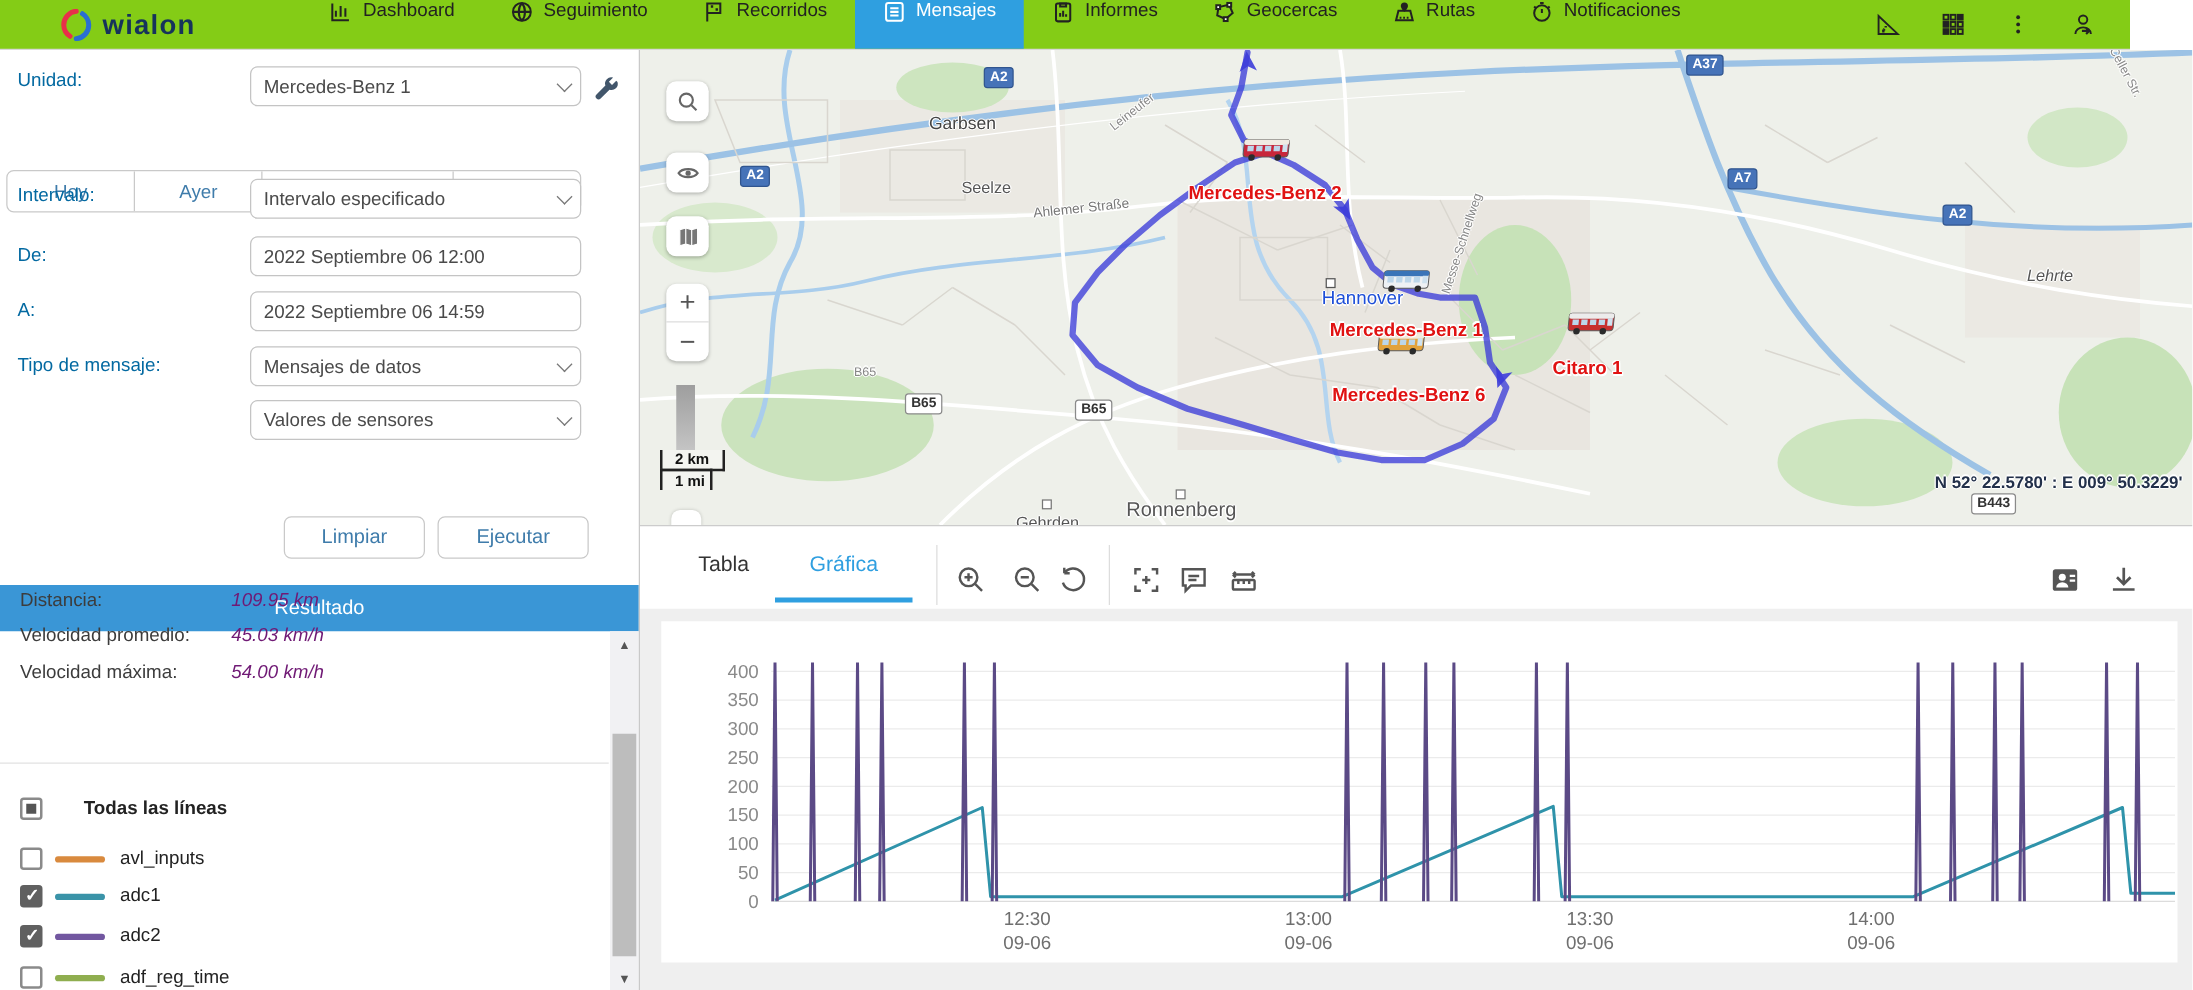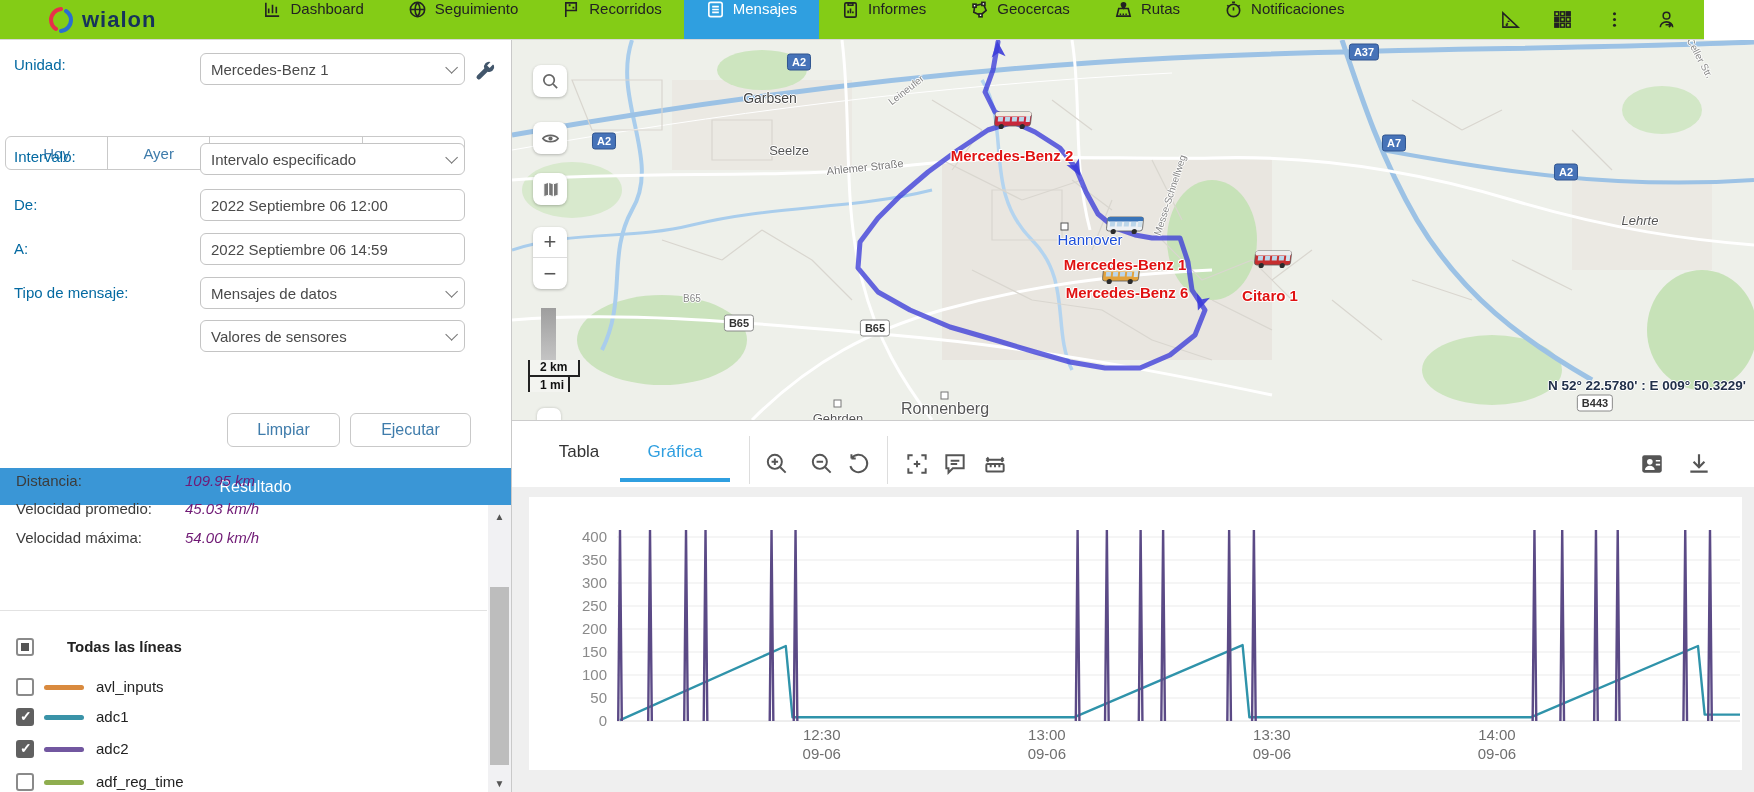--- a/index.html
+++ b/index.html
@@ -413,21 +413,21 @@
             <rect x="2" y="5" width="36" height="14" rx="2.5" fill="#e2a23c" stroke="#5a5a5a" stroke-width=".8"></rect>
             <rect x="2" y="5" width="36" height="4.5" rx="2" fill="#f0e9da"></rect>
             <rect x="5" y="10" width="5" height="4.5" fill="#bcd6ea"></rect>
             <rect x="12" y="10" width="5" height="4.5" fill="#bcd6ea"></rect>
             <rect x="19" y="10" width="5" height="4.5" fill="#bcd6ea"></rect>
             <rect x="26" y="10" width="5" height="4.5" fill="#bcd6ea"></rect>
             <rect x="33" y="9" width="4" height="6" fill="#cfe2ef"></rect>
             <circle cx="9" cy="19.5" r="2.6" fill="#2b2b2b"></circle>
             <circle cx="30" cy="19.5" r="2.6" fill="#2b2b2b"></circle>
           </svg></div>
-        <div class="unit-label" style="left: 615px; top: 252px;">Mercedes-Benz 6</div>
+        <div class="unit-label" style="left: 615px; top: 276px;">Mercedes-Benz 6</div>
         <div class="unit-bus" style="left: 761px; top: 220px;"><svg width="40" height="24" viewBox="0 0 40 24" style="transform:skewX(-6deg)">
             <rect x="2" y="5" width="36" height="14" rx="2.5" fill="#c62f2f" stroke="#5a5a5a" stroke-width=".8"></rect>
             <rect x="2" y="5" width="36" height="4.5" rx="2" fill="#ececec"></rect>
             <rect x="5" y="10" width="5" height="4.5" fill="#bcd6ea"></rect>
             <rect x="12" y="10" width="5" height="4.5" fill="#bcd6ea"></rect>
             <rect x="19" y="10" width="5" height="4.5" fill="#bcd6ea"></rect>
             <rect x="26" y="10" width="5" height="4.5" fill="#bcd6ea"></rect>
             <rect x="33" y="9" width="4" height="6" fill="#cfe2ef"></rect>
             <circle cx="9" cy="19.5" r="2.6" fill="#2b2b2b"></circle>
             <circle cx="30" cy="19.5" r="2.6" fill="#2b2b2b"></circle>

